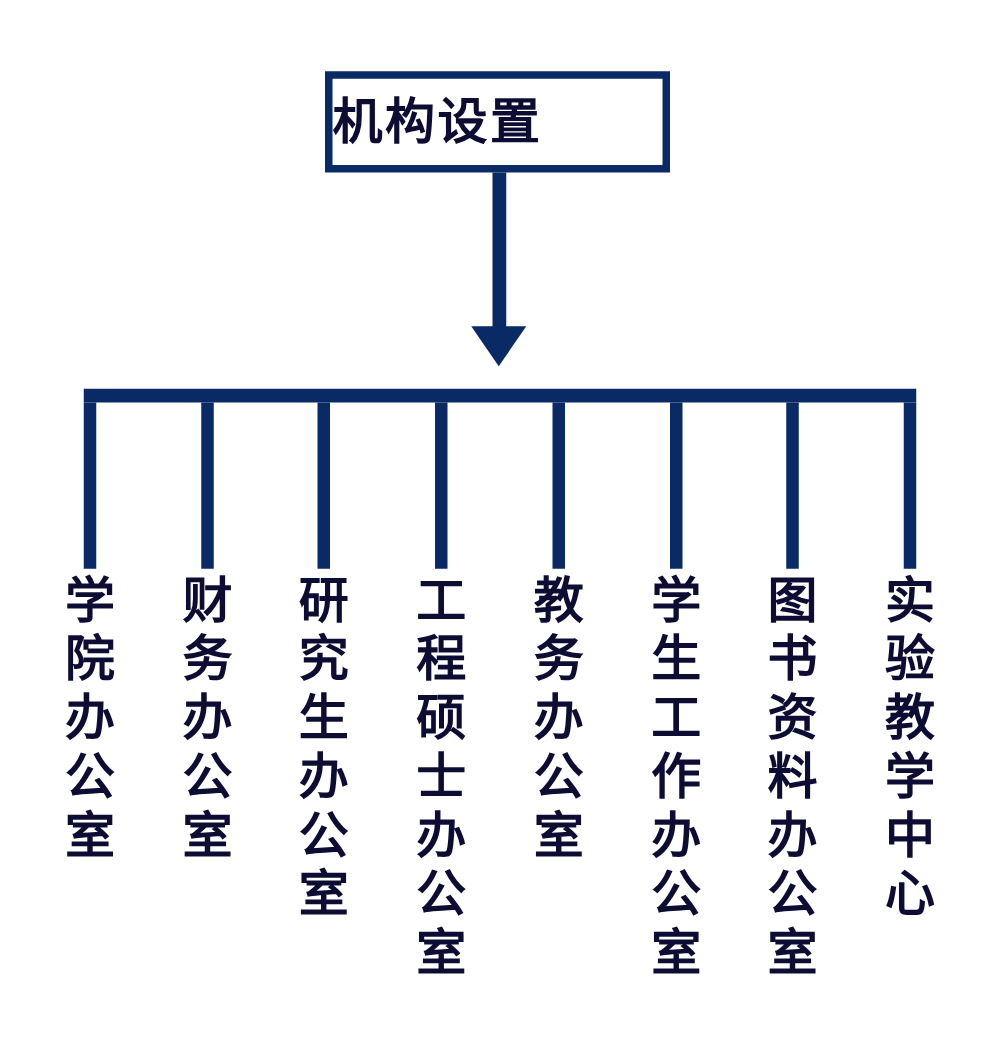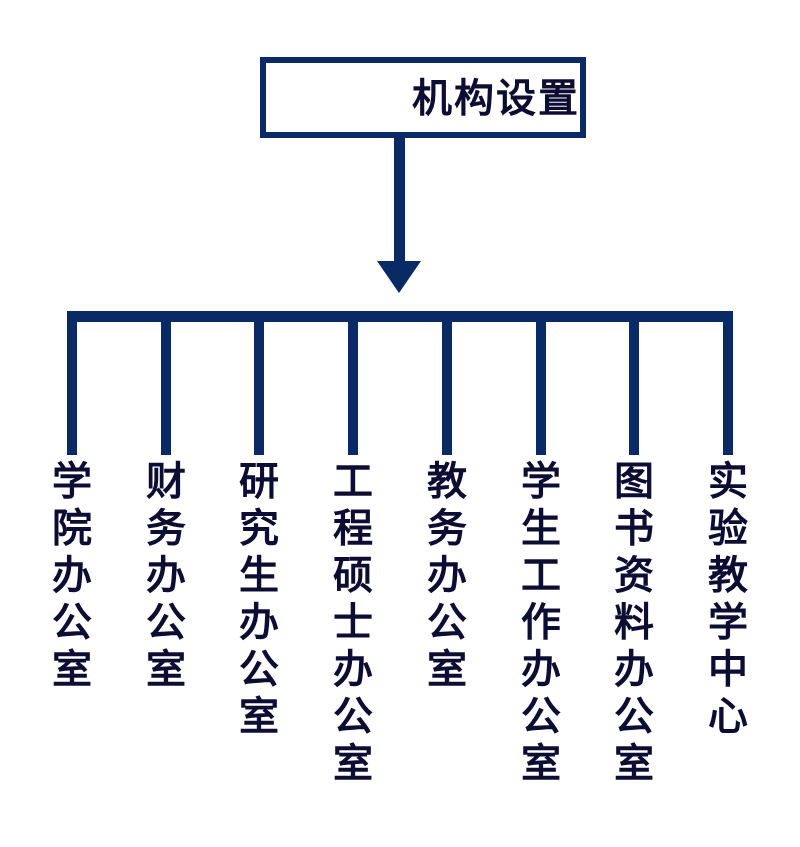--- a/index.html
+++ b/index.html
@@ -18,28 +18,28 @@
     height: 847px;
     background: #ffffff;
     overflow: hidden;
   }
 
   
   .root-box {
     position: absolute;
     left: 260px;
     top: 57px;
-    width: 326px;
+    width: 276px;
     height: 81px;
     box-sizing: border-box;
     border: 6px solid #0a2a66;
     background: #ffffff;
     display: flex;
     align-items: center;
-    justify-content: flex-end;
+    justify-content: flex-start;
   }
   .root-label {
     font-size: 40px;
     font-weight: bold;
     line-height: 1;
     letter-spacing: 2px;
     color: #0d0d33;
     white-space: nowrap;
   }
 

